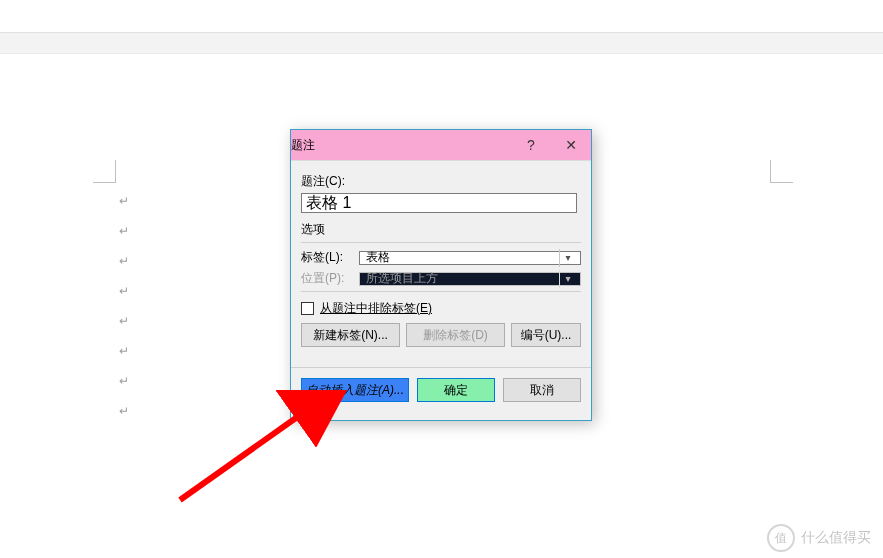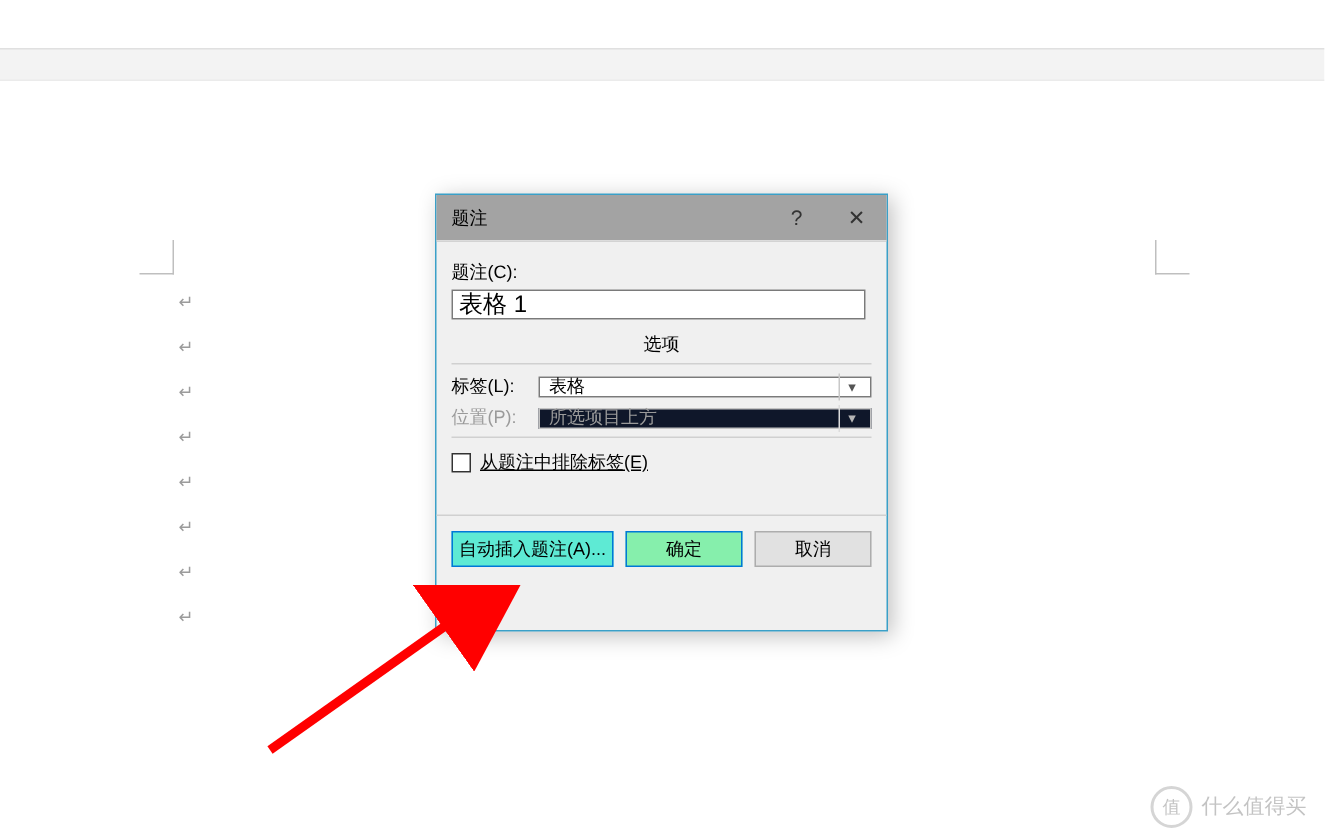--- a/index.html
+++ b/index.html
@@ -54,24 +54,23 @@
     left: 290px;
     top: 129px;
     width: 300px;
     height: 290px;
     background: #f0f0f0;
     border: 1px solid #3aa0c8;
     box-shadow: 3px 3px 14px rgba(0,0,0,0.25);
   }
   .titlebar {
     height: 30px;
-    background: #a3a3a3;
+    background: #f9a8d4;
     display: flex;
     align-items: center;
-    padding-left: 10px;
     border-bottom: 1px solid #dcdcdc;
   }
   .titlebar .title {
     flex: 1;
     font-size: 12px;
   }
   .titlebar .tbtn {
     width: 40px;
     height: 30px;
     display: flex;
@@ -94,21 +93,20 @@
     background: #ffffff;
     padding: 0 4px;
     font-family: inherit;
     font-size: 16px;
     box-sizing: border-box;
   }
 
   .section-title {
     margin-top: 8px;
     margin-bottom: 4px;
-    text-align: center;
   }
   .hr {
     border: none;
     border-top: 1px solid #d0d0d0;
     margin: 0 0 6px 0;
   }
 
   .row {
     display: flex;
     align-items: center;
@@ -177,22 +175,23 @@
     display:flex;
     gap:8px;
   }
   .footer .btn { flex:1; }
   .footer .btn.primary {
     border:1px solid #0078d7;
     background:#86efac;
   }
   .footer .btn.auto {
     border:1px solid #0078d7;
-    background:#5eead4;
+    background:#3b82f6;
     flex: 0 0 108px;
+    font-style: italic;
   }
 
   
   .arrow-annot {
     position:absolute;
     left:170px;
     top:390px;
     pointer-events:none;
   }
 
@@ -268,20 +267,31 @@
       </div>
     </div>
 
     <hr class="hr">
 
     <div class="chk-row">
       <span class="chk"></span>
       <span>从题注中排除标签(E)</span>
     </div>
 
+    <div class="btn-row">
+      <div class="btn">
+          <span>新建标签(N)...</span>
+        </div>
+      <div class="btn disabled">
+          <span>删除标签(D)</span>
+        </div>
+      <div class="btn small">
+          <span>编号(U)...</span>
+        </div>
+    </div>
   </div>
 
   <div class="footer">
     <div class="btn auto">
         <span>自动插入题注(A)...</span>
       </div>
     <div class="btn primary">
         <span>确定</span>
       </div>
     <div class="btn">

